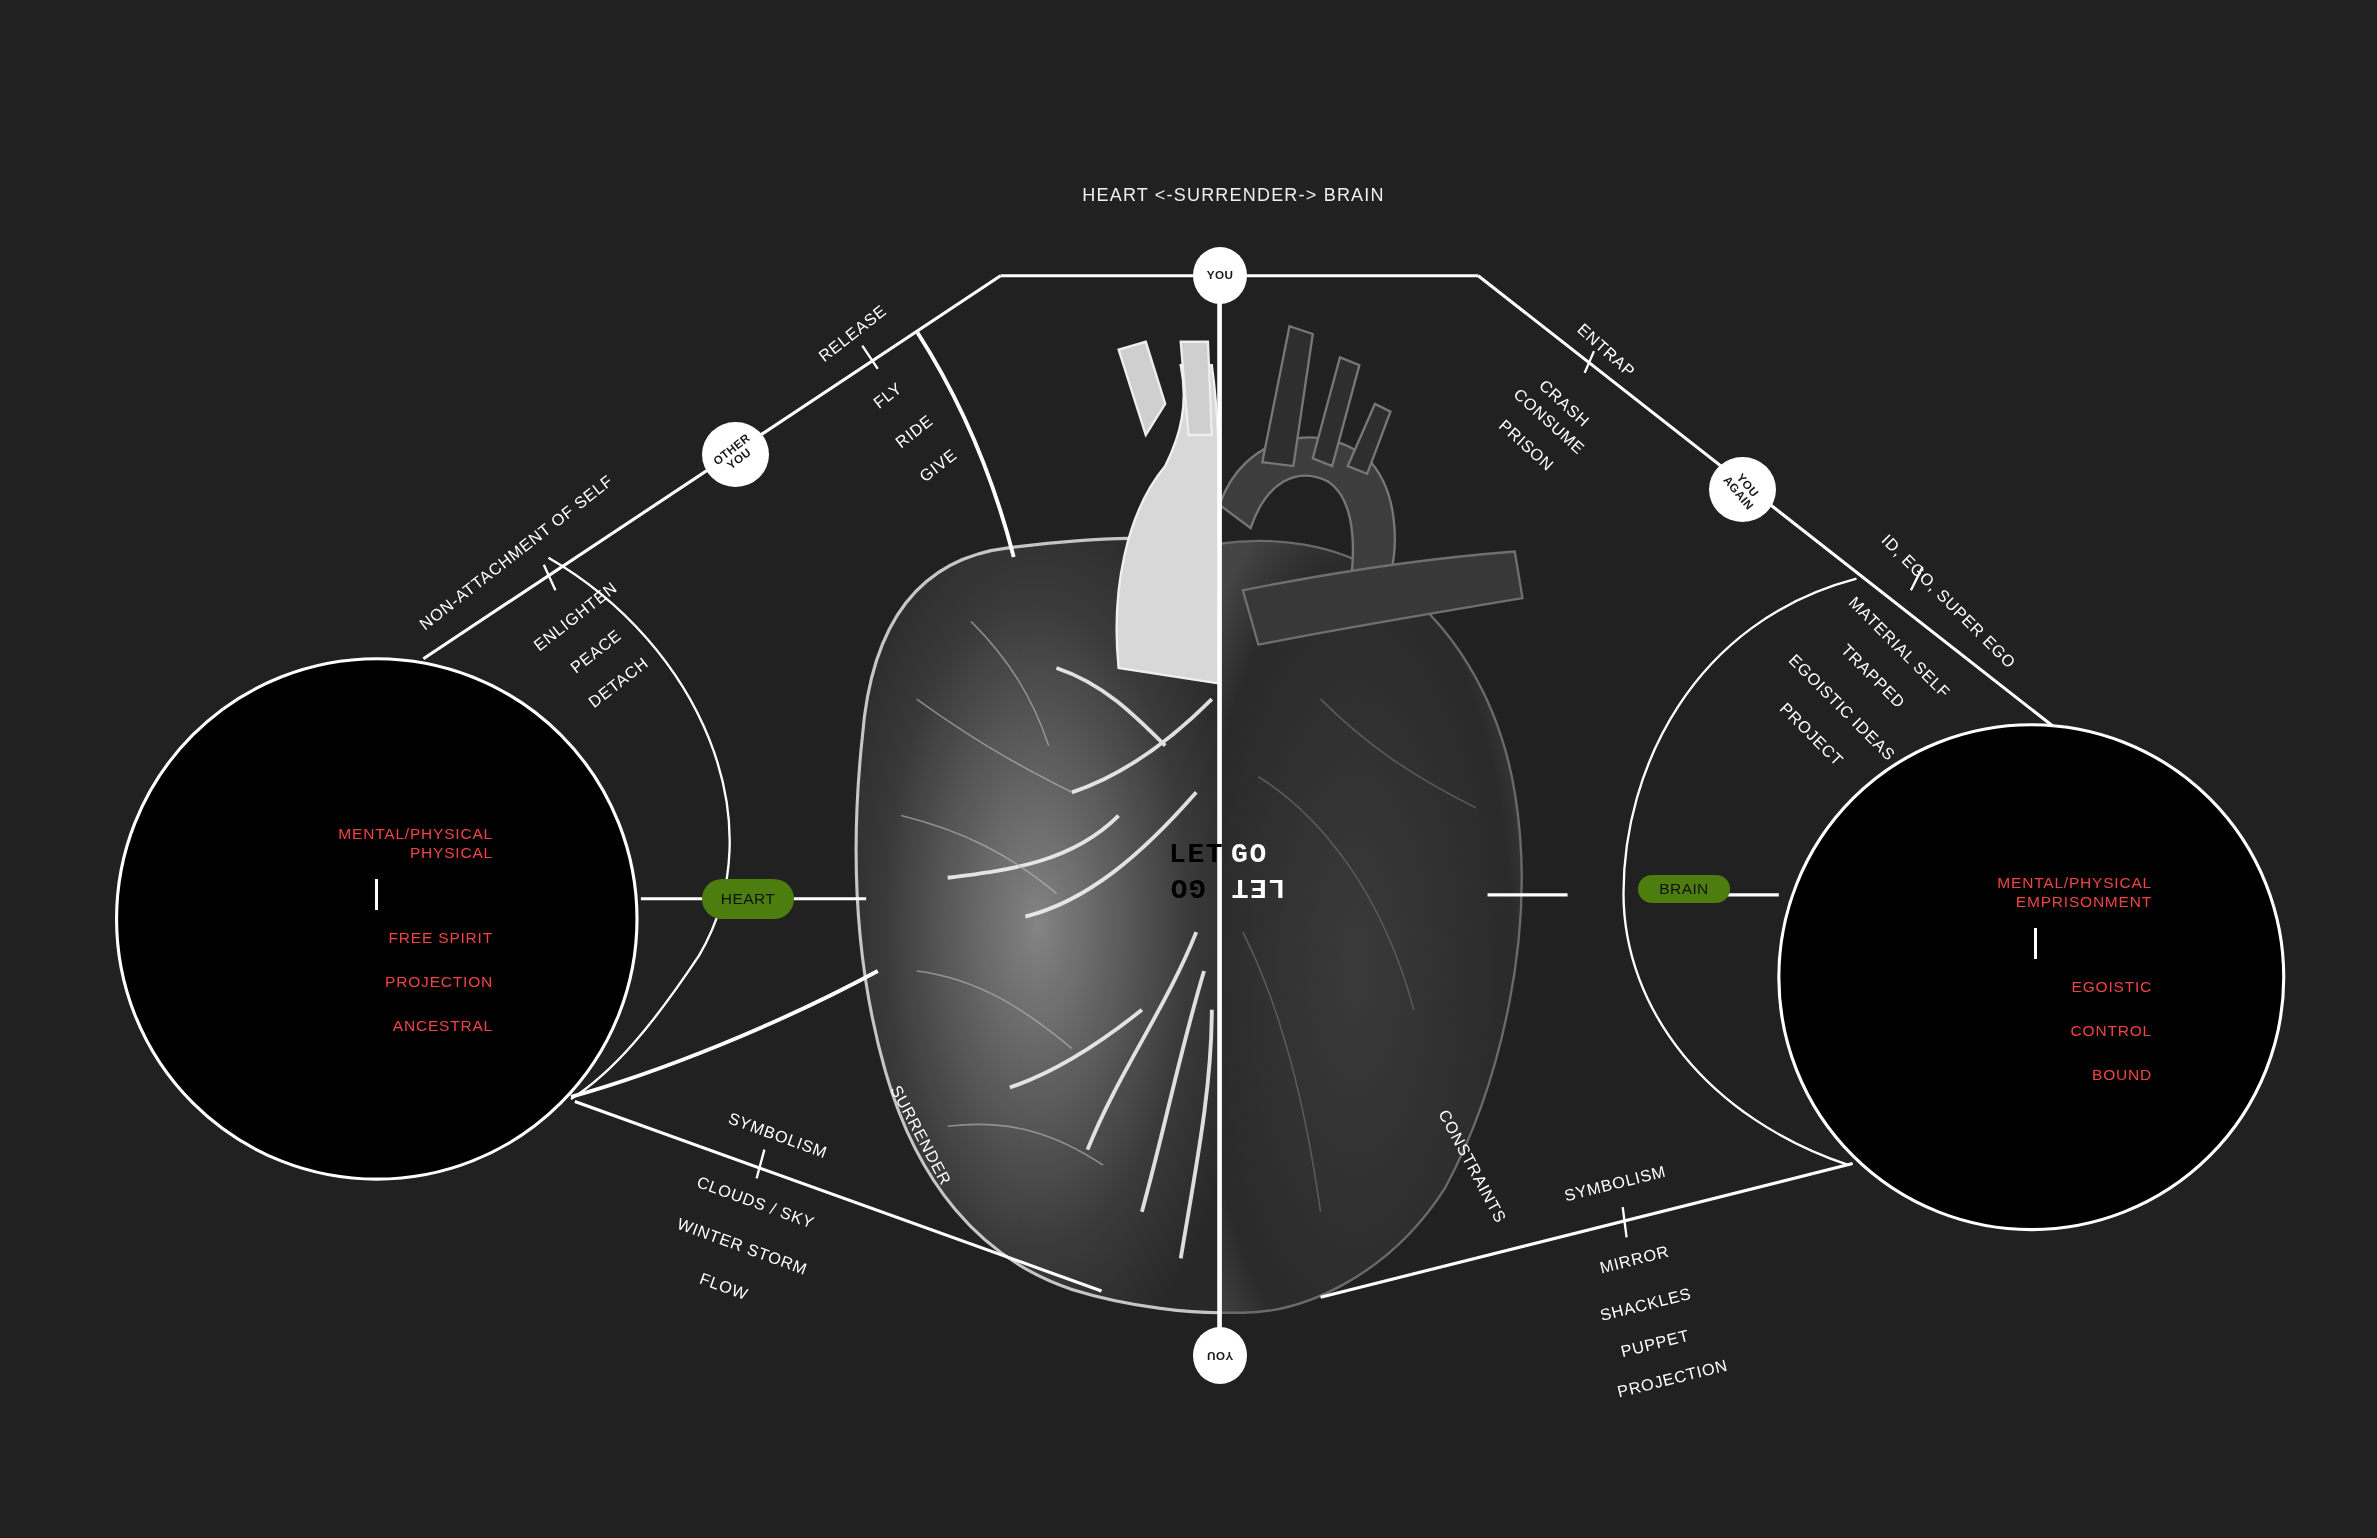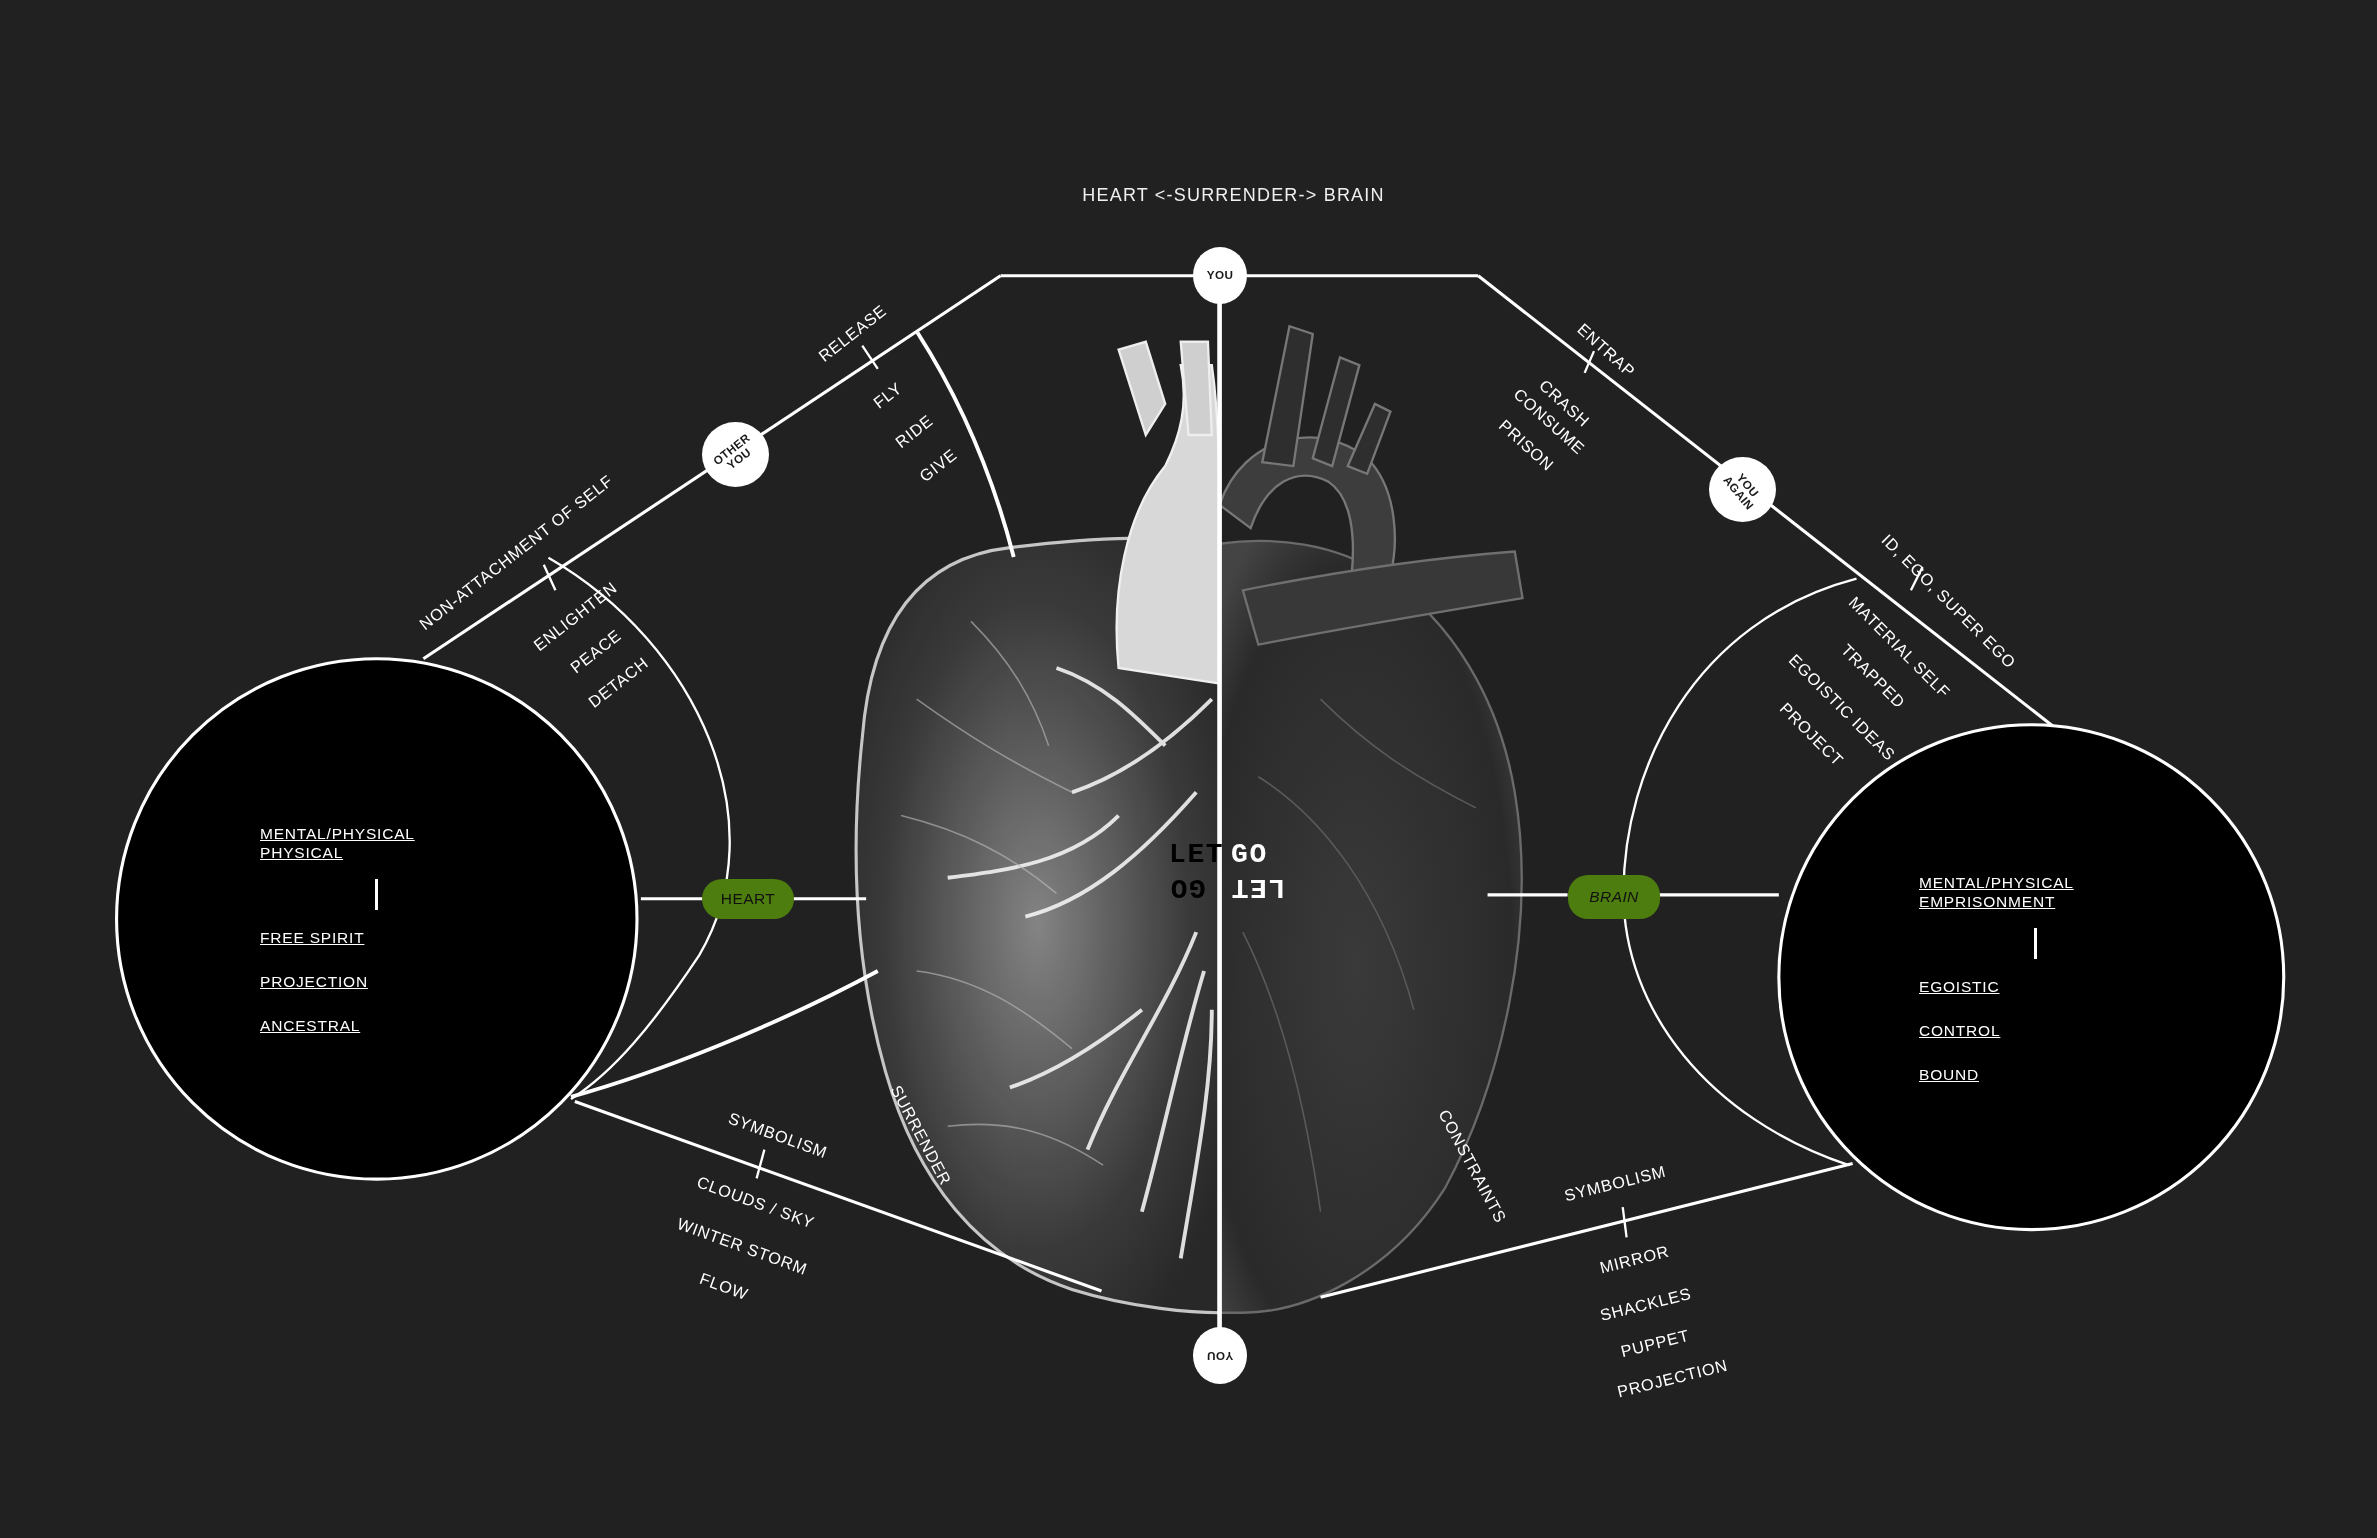--- a/index.html
+++ b/index.html
@@ -25,21 +25,21 @@
     position: absolute; background: #ffffff; color: #1a1a1a; border-radius: 50%;
     display: flex; align-items: center; justify-content: center; text-align: center;
     font-size: 11.7px; line-height: 1.05; letter-spacing: 0.4px; font-weight: bold;
   }
   .pill {
     position: absolute; background: #4d7c0f; color: #111111; border-radius: 20px;
     display: flex; align-items: center; justify-content: center;
     font-size: 15.5px; letter-spacing: 0.4px;
   }
   .circle-text {
-    position: absolute; text-align: left; color: #ffffff; font-size: 15.5px; letter-spacing: 0.8px; text-decoration: underline;
+    position: absolute; text-align: right; color: #ef4444; font-size: 15.5px; letter-spacing: 0.8px;
   }
   .circle-text .head { line-height: 1.2; }
   .circle-text .bar { width: 2.3px; height: 31px; background: #fff; margin: 17px auto 18.6px; }
   .circle-text .item { margin-bottom: 26px; }
   .letgo {
     position: absolute; font-family: Liberation Mono, monospace; font-weight: bold;
     font-size: 28px; letter-spacing: 1.6px; line-height: 1;
   }
 </style>
 </head>
@@ -169,21 +169,21 @@
   <div class="node" style="left:1709px; top:457px; width:67px; height:65px;">
     <div style="transform:rotate(50deg);">
       <div>YOU</div>
       <div>AGAIN</div>
     </div>
   </div>
 
   <div class="pill" style="left:702px; top:879px; width:92px; height:40px;">
     <span>HEART</span>
   </div>
-  <div class="pill" style="left:1568px; top:875px; width:92px; height:44px;font-style:italic;">
+  <div class="pill" style="left:1638px; top:875px; width:92px; height:28px;">
     <span>BRAIN</span>
   </div>
 
   <div class="letgo" style="left:1169px; top:841px; color:#000;">LET</div>
   <div class="letgo" style="left:1231px; top:841px; color:#fff;">GO</div>
   <div class="letgo" style="left:1169px; top:873px; color:#000; transform:rotate(180deg);">GO</div>
   <div class="letgo" style="left:1230px; top:873px; color:#fff; transform:rotate(180deg);">LET</div>
 
   <div class="lbl" style="left:812px; top:325px; transform:rotate(-38deg);">RELEASE</div>
   <div class="lbl" style="left:872px; top:387px; transform:rotate(-38deg);">FLY</div>

